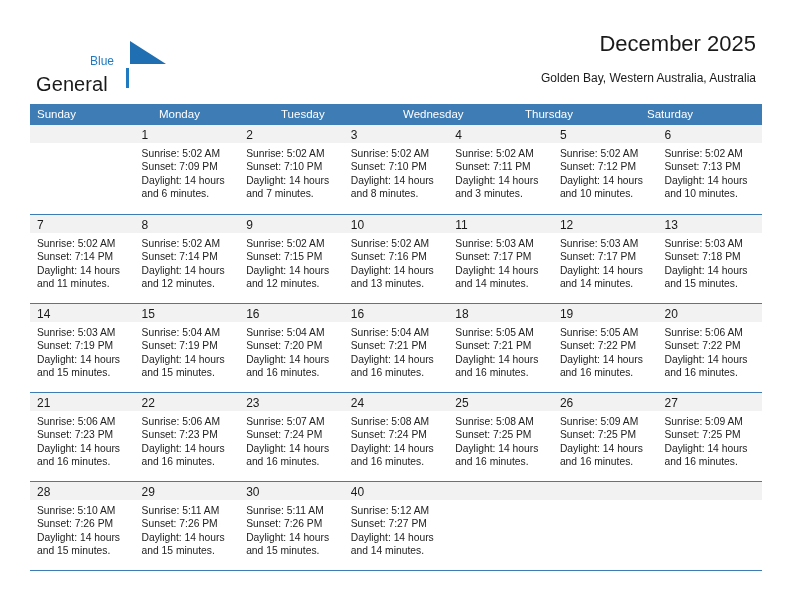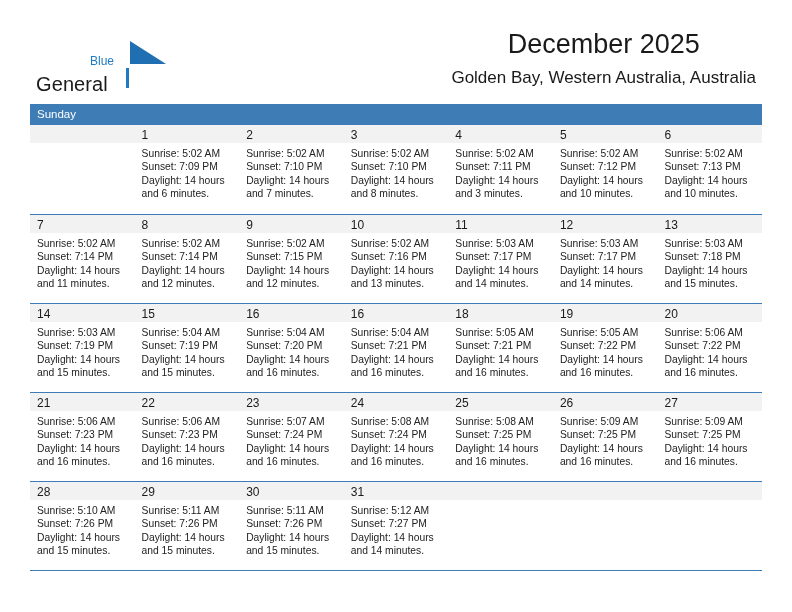--- a/index.html
+++ b/index.html
@@ -70,47 +70,45 @@
     background: #1f7ac1;
   }
 
   .title-block {
     position: absolute;
     right: 36px;
     top: 28px;
     text-align: right;
   }
   .cal-title {
-    font-size: 27px;
+    font-size: 22px;
     font-weight: normal;
     color: #1a1a1a;
     line-height: 32px;
     white-space: nowrap;
-    text-align: center;
   }
   .cal-subtitle {
     margin-top: 9px;
-    font-size: 17px;
+    font-size: 12px;
     color: #1a1a1a;
     line-height: 18px;
     white-space: nowrap;
   }
 
   
   .calendar {
     position: absolute;
     left: 30px;
     top: 104px;
     width: 732px;
   }
   .dow-row {
     display: flex;
     background: #3d7cb5;
     height: 21px;
-    flex-direction: column;
   }
   .dow {
     flex: 1 1 0;
     color: #ffffff;
     font-size: 11.5px;
     line-height: 21px;
     padding-left: 7px;
     box-sizing: border-box;
     white-space: nowrap;
   }
@@ -465,21 +463,21 @@
           <div class="cell">
             <div class="daynum-band"><span class="daynum">30</span></div>
             <div class="cell-body">
               <div class="info-line">Sunrise: 5:11 AM</div>
               <div class="info-line">Sunset: 7:26 PM</div>
               <div class="info-line">Daylight: 14 hours</div>
               <div class="info-line">and 15 minutes.</div>
             </div>
           </div>
           <div class="cell">
-            <div class="daynum-band"><span class="daynum">31</span></div>
+            <div class="daynum-band"><span class="daynum">40</span></div>
             <div class="cell-body">
               <div class="info-line">Sunrise: 5:12 AM</div>
               <div class="info-line">Sunset: 7:27 PM</div>
               <div class="info-line">Daylight: 14 hours</div>
               <div class="info-line">and 14 minutes.</div>
             </div>
           </div>
           <div class="cell empty">
             <div class="daynum-band"><span class="daynum"></span></div>
             <div class="cell-body"></div>

